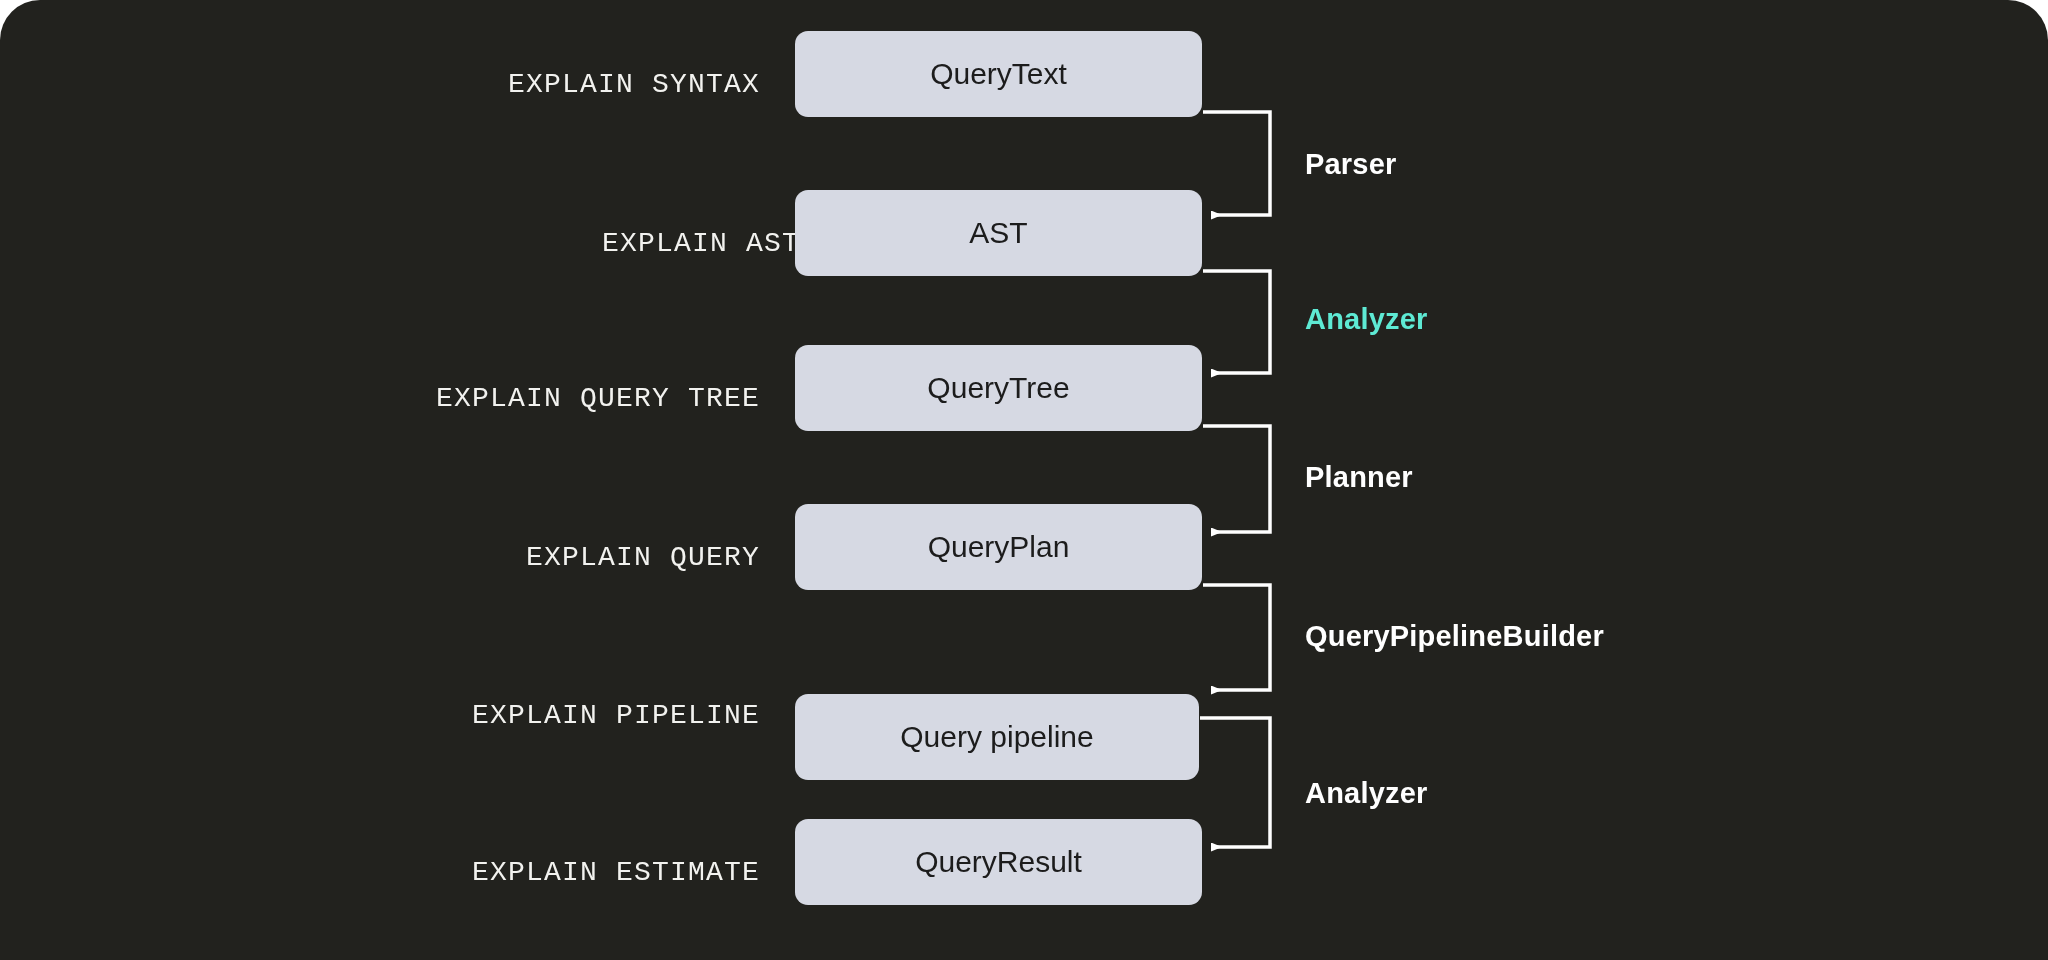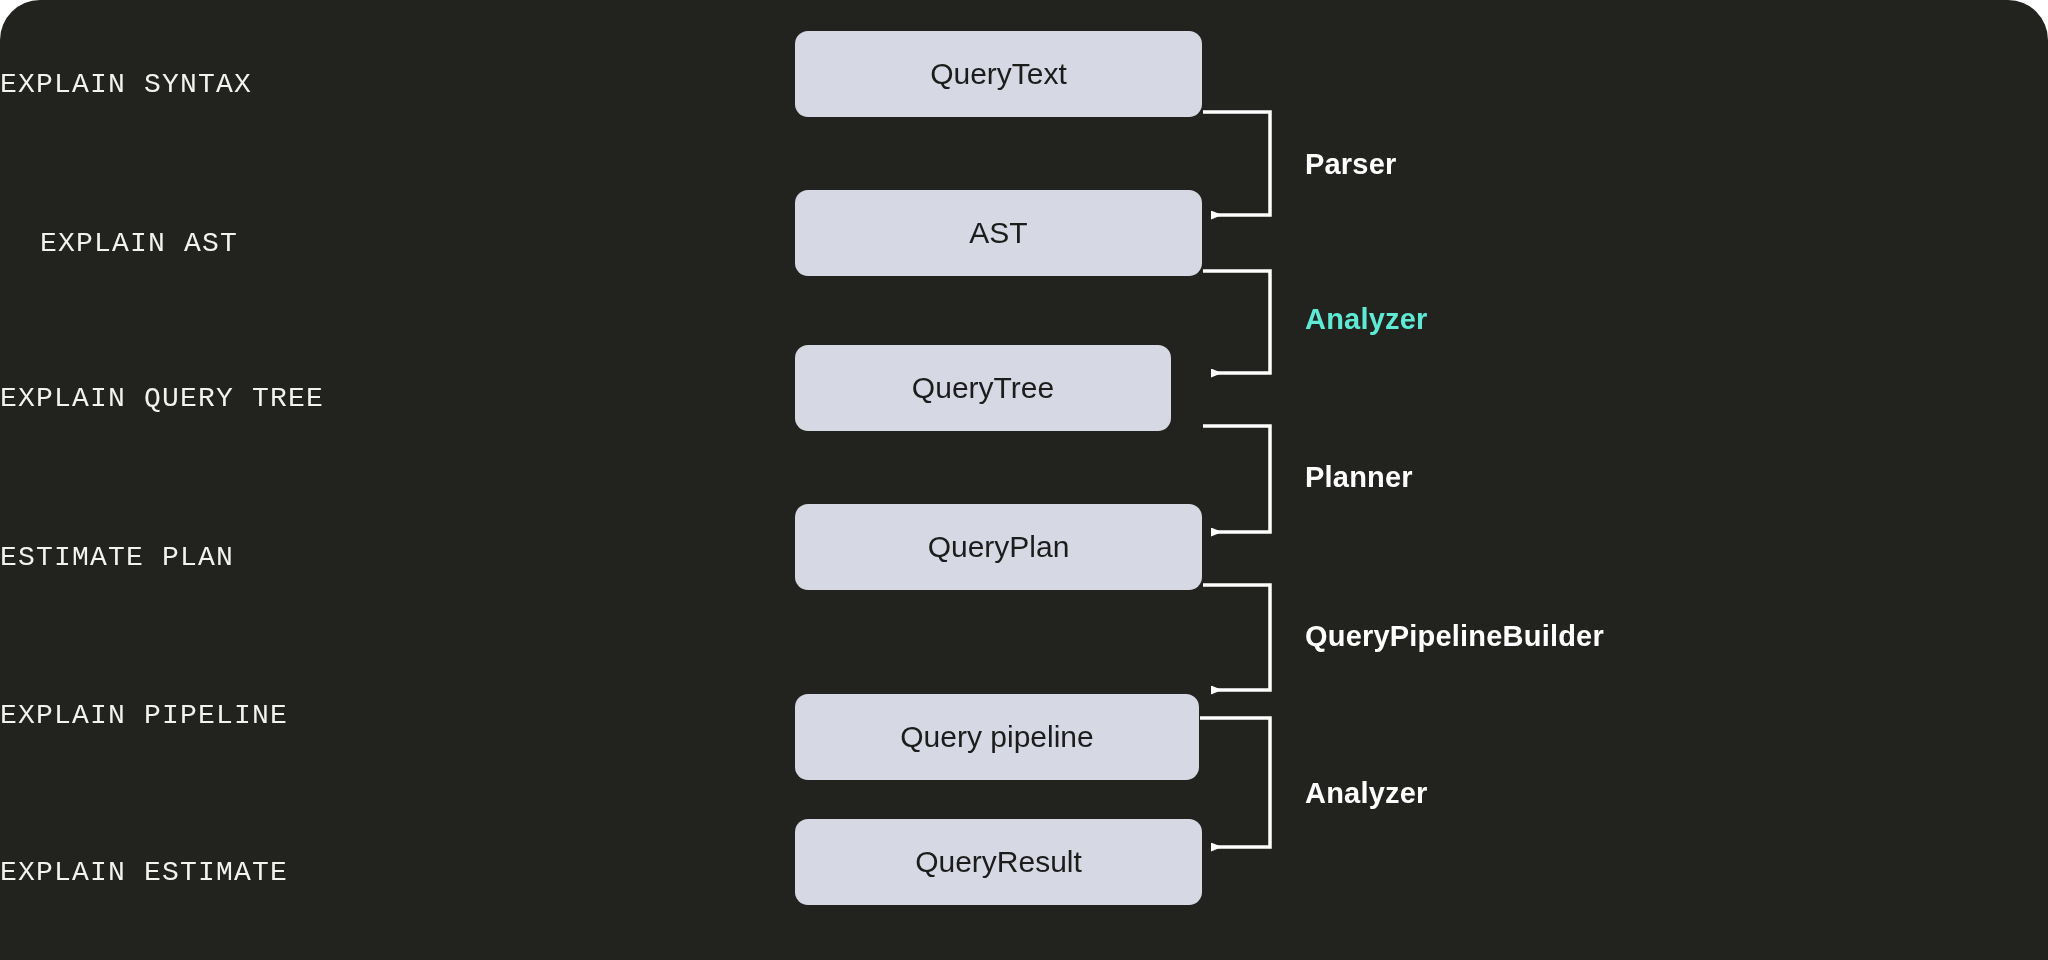--- a/index.html
+++ b/index.html
@@ -31,20 +31,21 @@
   .stage-row {
     position: absolute;
     left: 0;
     width: 2048px;
     height: 112px;
   }
   .stage-label {
     position: absolute;
     left: 0;
     width: 760px;
+    text-align: right;
     line-height: 112px;
     color: #f2f2ef;
     font-family: "Liberation Mono", "DejaVu Sans Mono", monospace;
     font-size: 28px;
     letter-spacing: 1.2px;
     white-space: nowrap;
   }
   .stage-box {
     position: absolute;
     left: 795px;
@@ -110,25 +111,25 @@
       <div class="stage-box" style="background: rgb(214, 217, 227); color: rgb(28, 28, 28); width: 407px;">QueryText</div>
     </div>
 
     <div class="stage-row" style="top:188px;">
       <div class="stage-label" style="color: rgb(242, 242, 239); padding-left: 40px;">EXPLAIN AST</div>
       <div class="stage-box" style="background: rgb(214, 217, 227); color: rgb(28, 28, 28); width: 407px;">AST</div>
     </div>
 
     <div class="stage-row" style="top:343px;">
       <div class="stage-label" style="color: rgb(242, 242, 239);">EXPLAIN QUERY TREE</div>
-      <div class="stage-box" style="background: rgb(214, 217, 227); color: rgb(28, 28, 28); width: 376px;">QueryTree</div>
+      <div class="stage-box" style="background: rgb(214, 217, 227); color: rgb(28, 28, 28); width: 407px;">QueryTree</div>
     </div>
 
     <div class="stage-row" style="top:502px;">
-      <div class="stage-label" style="color: rgb(242, 242, 239);">ESTIMATE PLAN</div>
+      <div class="stage-label" style="color: rgb(242, 242, 239);">EXPLAIN QUERY</div>
       <div class="stage-box" style="background: rgb(214, 217, 227); color: rgb(28, 28, 28); width: 407px;">QueryPlan</div>
     </div>
 
     <div class="stage-row" style="top:660px;">
       <div class="stage-label" style="color: rgb(242, 242, 239);">EXPLAIN PIPELINE</div>
       <div class="stage-box narrow" style="background: rgb(214, 217, 227); color: rgb(28, 28, 28); width: 404px;">Query pipeline</div>
     </div>
 
     <div class="stage-row" style="top:817px;padding-left:48px;">
       <div class="stage-label" style="color: rgb(242, 242, 239);">EXPLAIN ESTIMATE</div>

